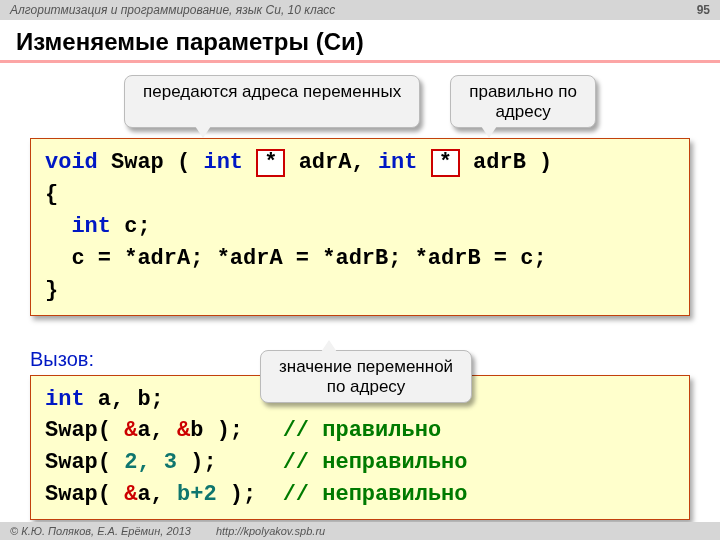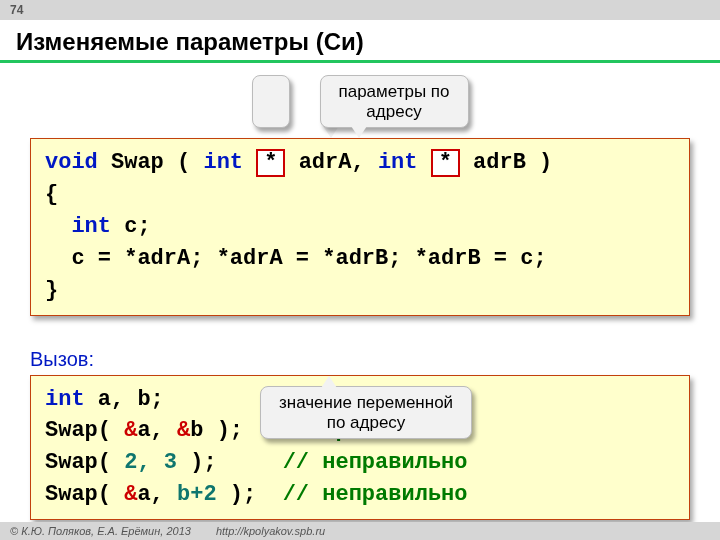--- a/index.html
+++ b/index.html
@@ -18,21 +18,21 @@
     padding: 3px 10px;
     display: flex;
     justify-content: space-between;
     font-style: italic;
   }
   .page-num { font-weight: bold; font-style: normal; }
   .title {
     font-size: 24px;
     font-weight: bold;
     padding: 8px 16px 4px 16px;
-    border-bottom: 3px solid #22c55e;
+    border-bottom: 3px solid #fca5a5;
     margin-bottom: 12px;
   }
   .content { padding: 0 30px; position: relative; }
   .annot-row { display: flex; gap: 30px; justify-content: center; margin-bottom: 10px; }
   .callout {
     background: #f2f2f2;
     border: 1px solid #bbb;
     border-radius: 8px;
     padding: 6px 18px;
     font-size: 17px;
@@ -64,21 +64,20 @@
     padding: 0 6px;
     line-height: 1.1;
     color: #000;
     vertical-align: baseline;
   }
   .callout-mid {
     position: absolute;
     left: 260px;
     top: 275px;
     z-index: 5;
-    margin-top: 36px;
   }
   .call-label {
     font-size: 20px;
     color: #0018c4;
     font-weight: normal;
     margin: 32px 0 4px 0;
   }
   .footer {
     position: absolute;
     bottom: 0;
@@ -104,33 +103,35 @@
     width: 0; height: 0;
     border-left: 8px solid transparent;
     border-right: 8px solid transparent;
     border-bottom: 12px solid #f2f2f2;
   }
 </style>
 </head>
 <body>
 
 <div class="header-bar">
-  <span class="page-num">74</span>
+  <span>Алгоритмизация и программирование, язык Си, 10 класс</span>
+  <span class="page-num">95</span>
 </div>
 
 <h1 class="title">Изменяемые параметры (Си)</h1>
 
 <div class="content">
 
   <div class="annot-row">
     <div class="callout">
+      <span>передаются адреса переменных</span>
       <div class="tail" style="bottom:-11px; left:70px;"></div>
     </div>
     <div class="callout">
-      <span>параметры по</span><br>
+      <span>правильно по</span><br>
       <span class="red">адресу</span>
       <div class="tail" style="bottom:-11px; left:30px;"></div>
     </div>
   </div>
 
   <div class="code-block"><span class="kw">void</span><span> Swap ( </span><span class="kw">int</span><span> </span><span class="star-box">*</span><span> adrA, </span><span class="kw">int</span><span> </span><span class="star-box">*</span><span> adrB )</span>
 <span>{</span>
 <span>  </span><span class="kw">int</span><span> c;</span>
 <span>  c = *adrA; *adrA = *adrB; *adrB = c;</span>
 <span>}</span></div>

